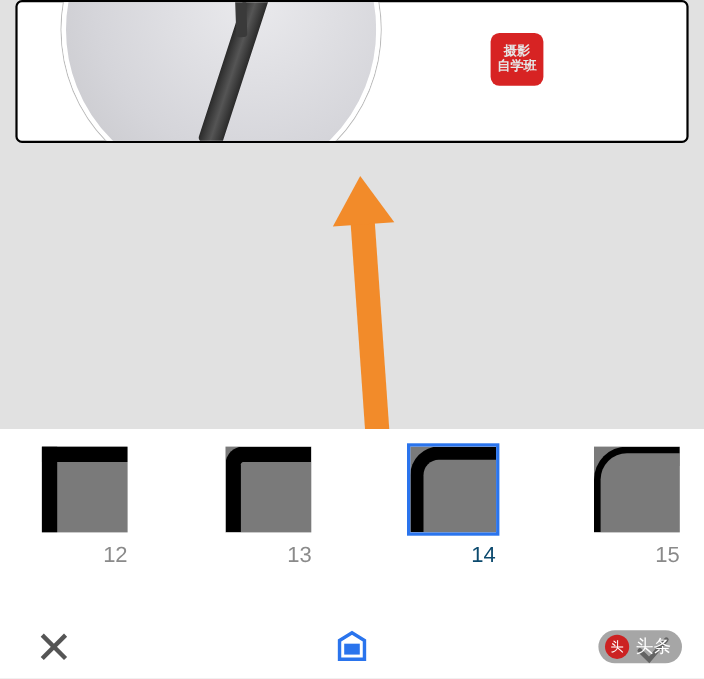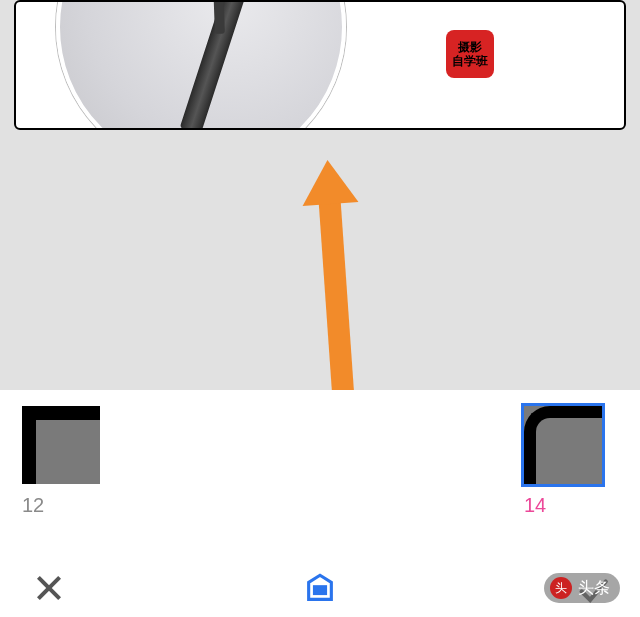--- a/index.html
+++ b/index.html
@@ -63,25 +63,26 @@
     right: 130px;
     top: 28px;
     width: 48px;
     height: 48px;
     background: #d72323;
     border-radius: 8px;
     display: flex;
     flex-direction: column;
     align-items: center;
     justify-content: center;
-    color: #000000;
+    color: #e5e5e5;
     font-size: 12px;
     font-weight: bold;
     line-height: 1.2;
     padding:2px;
+    font-family:Liberation Mono, monospace;
   }
   .stamp span{display:block;text-align:center;}
   .mid-gap {
     height: 250px;
     width: 100%;
     background: #e1e1e1;
   }
   .bottom-panel {
     background: #fff;
     width: 100%;
@@ -93,21 +94,21 @@
     flex-direction: column;
   }
   .thumbs-row {
     display: flex;
     justify-content: space-between;
     padding: 16px 22px 6px 22px;
   }
   .thumb-item {
     display: flex;
     flex-direction: column;
-    align-items: flex-start;
+    align-items: flex-end;
     width: 94px;
     cursor: pointer;
   }
   .thumb-box {
     width: 78px;
     height: 78px;
     background: #7a7a7a;
     position: relative;
     overflow: hidden;
   }
@@ -127,21 +128,21 @@
   .f14 .frame-overlay { border-top:12px solid #000; border-left:12px solid #000; border-top-left-radius:26px; }
   
   .f15 .frame-overlay { border-top:6px solid #000; border-left:6px solid #000; border-top-left-radius:30px; }
   
   .f16 .frame-overlay { border-top:4px solid #000; border-left:4px solid #000; border-top-left-radius:30px; box-shadow: inset 3px 3px 0 0 #7a7a7a, inset 5px 5px 0 0 #000;}
   .thumb-label {
     margin-top: 10px;
     font-size: 20px;
     color: #8a8a8a;
   }
-  .thumb-label.sel { color: #ec4899; }
+  .thumb-label.sel { color: #0c4a6e; }
   .action-row {
     display: flex;
     align-items: center;
     justify-content: space-between;
     padding: 20px 34px 12px 34px;
     margin-top:auto;
   }
   .x-icon, .check-icon {
     width: 30px;
     height: 30px;
@@ -226,24 +227,36 @@
 
 <div class="bottom-panel">
   <div class="thumbs-row">
     <div class="thumb-item">
       <div class="thumb-box f12">
           <div class="frame-overlay"></div>
         </div>
       <div class="thumb-label">12</div>
     </div>
     <div class="thumb-item">
+      <div class="thumb-box f13">
+          <div class="frame-overlay"></div>
+        </div>
+      <div class="thumb-label">13</div>
+    </div>
+    <div class="thumb-item">
       <div class="thumb-box f14 sel">
           <div class="frame-overlay"></div>
         </div>
       <div class="thumb-label sel">14</div>
+    </div>
+    <div class="thumb-item">
+      <div class="thumb-box f15">
+          <div class="frame-overlay"></div>
+        </div>
+      <div class="thumb-label">15</div>
     </div>
   </div>
 
   <div class="action-row">
     <div class="x-icon"></div>
     <div class="frame-toggle">
       <svg viewBox="0 0 24 24">
         <path fill="none" stroke="#2a74ed" stroke-width="2.2" d="M4 8 L4 20 L20 20 L20 8 L12 3 Z"></path>
         <rect x="7" y="10" width="10" height="7" fill="#2a74ed"></rect>
       </svg>

